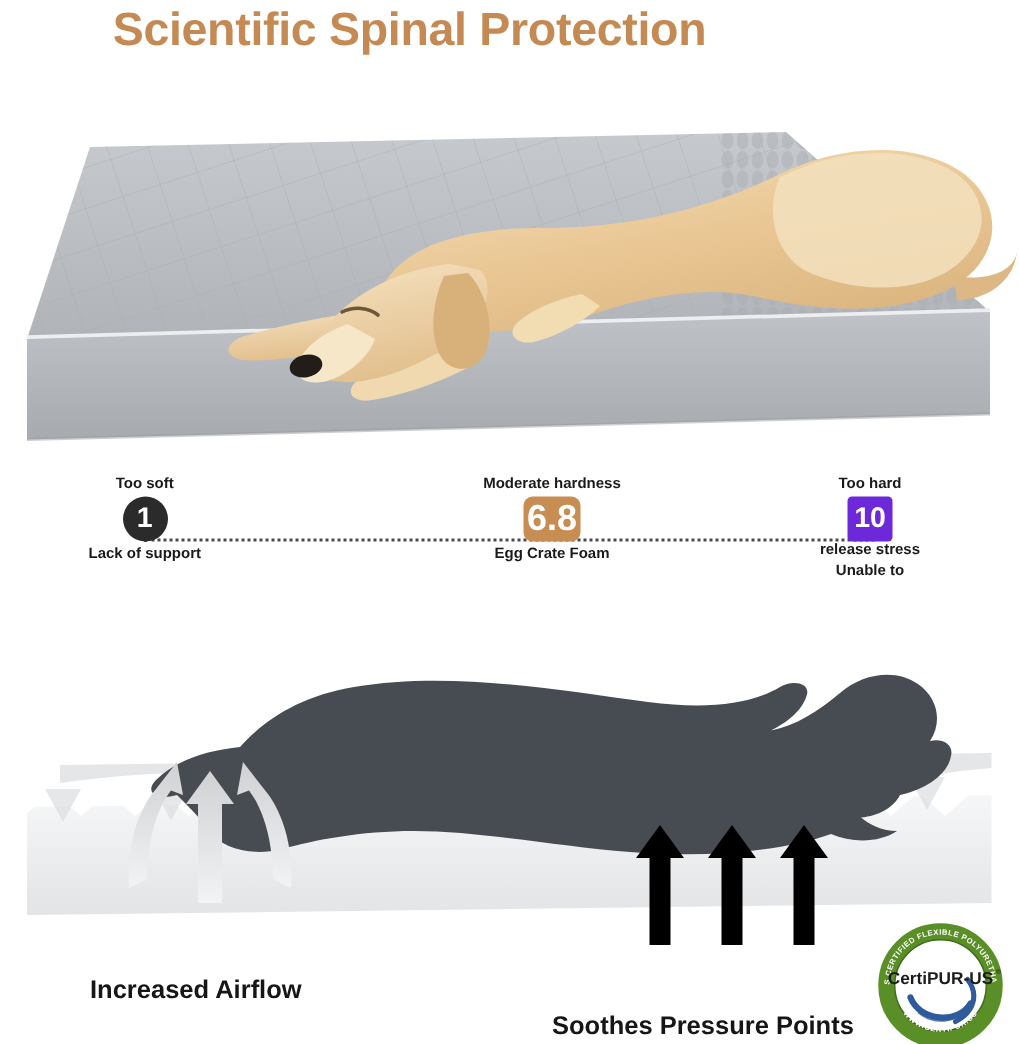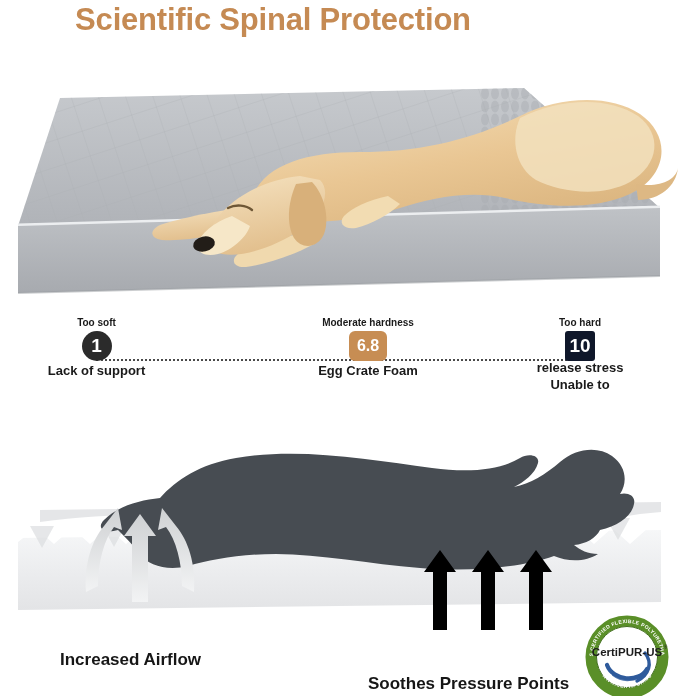--- a/index.html
+++ b/index.html
@@ -60,43 +60,43 @@
     text-align: center;
   }
   .node-top {
     font-size: 10px;
     font-weight: bold;
     white-space: nowrap;
     line-height: 1.05;
     margin-bottom: 2px;
   }
   .node-bot {
-    font-size: 13px;
+    font-size: 10px;
     font-weight: bold;
     white-space: nowrap;
     line-height: 1.12;
     margin-top: 3px;
   }
   .badge {
     display: inline-block;
     width: 30px;
     height: 30px;
     line-height: 30px;
     font-size: 19px;
     font-weight: bold;
     color: #ffffff;
     text-align: center;
   }
   .badge-circle { background: #2b2b2b; border-radius: 50%; }
-  .badge-square { background: #0f172a; border-radius: 3px; }
+  .badge-square { background: #6d28d9; border-radius: 3px; }
   .badge-orange {
     background: #c78d53;
     border-radius: 6px;
     width: 38px;
-    font-size: 16px;
+    font-size: 24px;
   }
 
   .node-soft  { left: 14px;  top: 0;  width: 165px; }
   .node-mod   { left: 278px; top: 0;  width: 180px; }
   .node-hard  { left: 505px; top: 0;  width: 150px; }
 
   
   .diagram {
     position: absolute;
     top: 430px;

